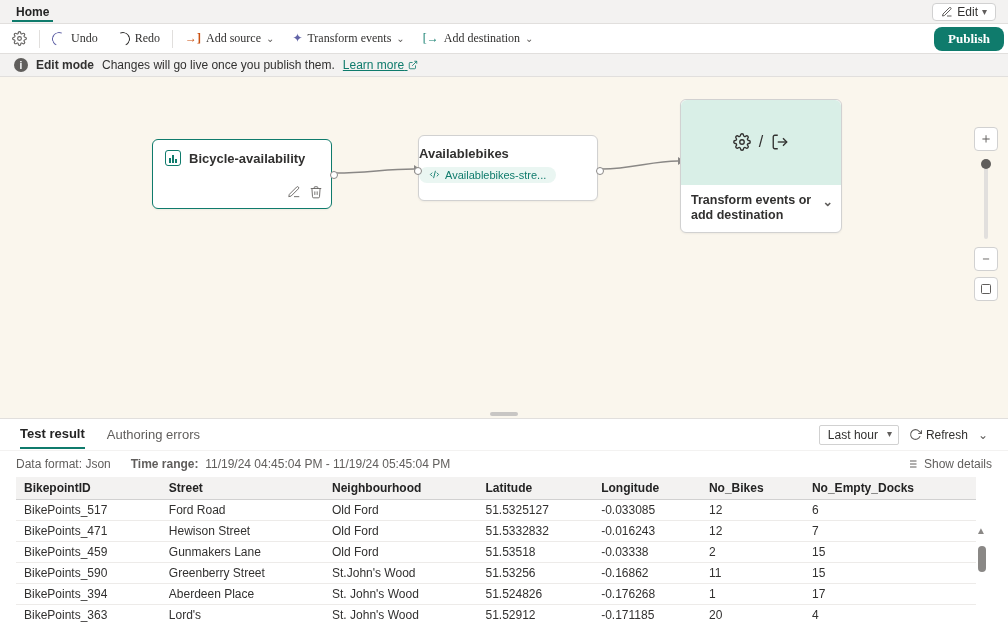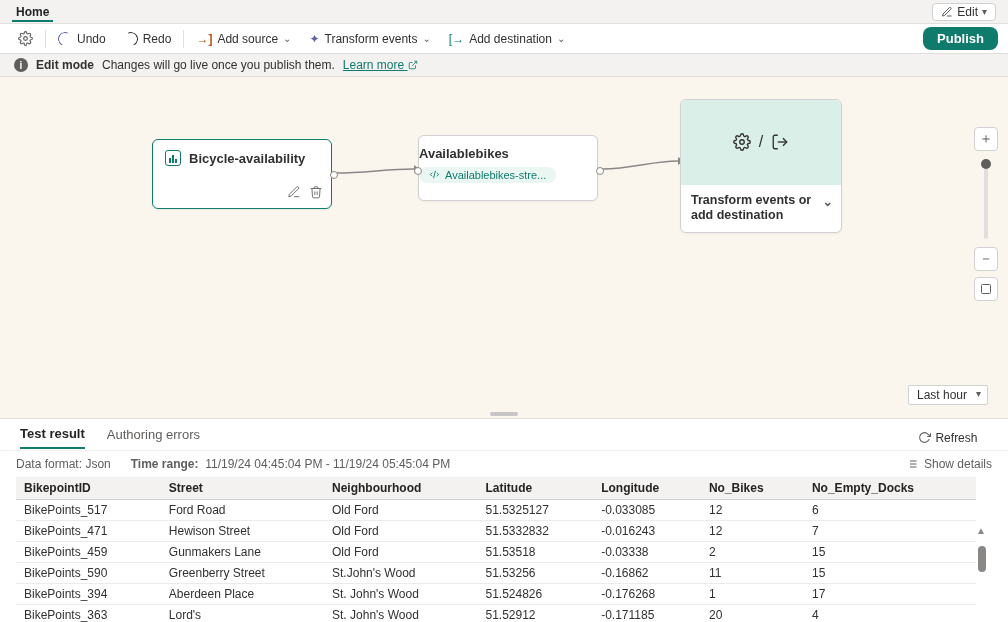--- a/index.html
+++ b/index.html
@@ -40,22 +40,23 @@
   padding: 1px 8px;
   font-size: 12px;
   cursor: pointer;
 }
 .toolbar {
   background: #fff;
   border-bottom: 1px solid #e1dfdd;
   height: 30px;
   display: flex;
   align-items: center;
-  padding: 0 10px;
+  padding: 0 4px;
   gap: 2px;
+  font-family: Liberation Serif, serif;
 }
 .toolbar .tbtn {
   display: flex;
   align-items: center;
   gap: 5px;
   padding: 4px 8px;
   cursor: pointer;
   font-size: 12px;
   color: #323130;
 }
@@ -173,21 +174,21 @@
   border-top:1px solid #e1dfdd;
   height:204px;
   display:flex; flex-direction:column;
 }
 .bp-tabs {
   display:flex; align-items:center; padding:0 20px; gap:22px; height:32px;
   border-bottom:1px solid #f3f2f1;
 }
 .bp-tab { font-size:13px; padding:6px 0; color:#605e5c; cursor:pointer;}
 .bp-tab.active { color:#242424; font-weight:600; border-bottom:2px solid #0f7b6c; }
-.bp-tabs .right { margin-left:auto; display:flex; align-items:center; gap:26px;flex-direction:column;}
+.bp-tabs .right { margin-left:auto; display:flex; align-items:center; gap:10px;}
 .selectbox { border:1px solid #d1d1d1; border-radius:2px; padding:2px 20px 2px 8px; font-size:12px; background:#fff; position:relative;}
 .selectbox::after{content:"▾";position:absolute;right:6px;top:2px;color:#605e5c;font-size:10px;}
 .refresh-btn{display:flex;align-items:center;gap:4px;font-size:12px;color:#323130;cursor:pointer;}
 .bp-meta { padding:6px 16px; font-size:12px; color:#605e5c; display:flex; gap:20px; align-items:center;}
 .bp-meta .right{margin-left:auto;display:flex;align-items:center;gap:6px;cursor:pointer;}
 .table-wrap { flex:1; overflow:auto; }
 table { width: 960px; border-collapse:collapse; font-size:12px; margin-left:16px;}
 thead th {
   background:#f3f2f1; text-align:left; font-weight:600;
   padding:4px 8px; border-bottom:1px solid #d1d1d1; color:#242424;

